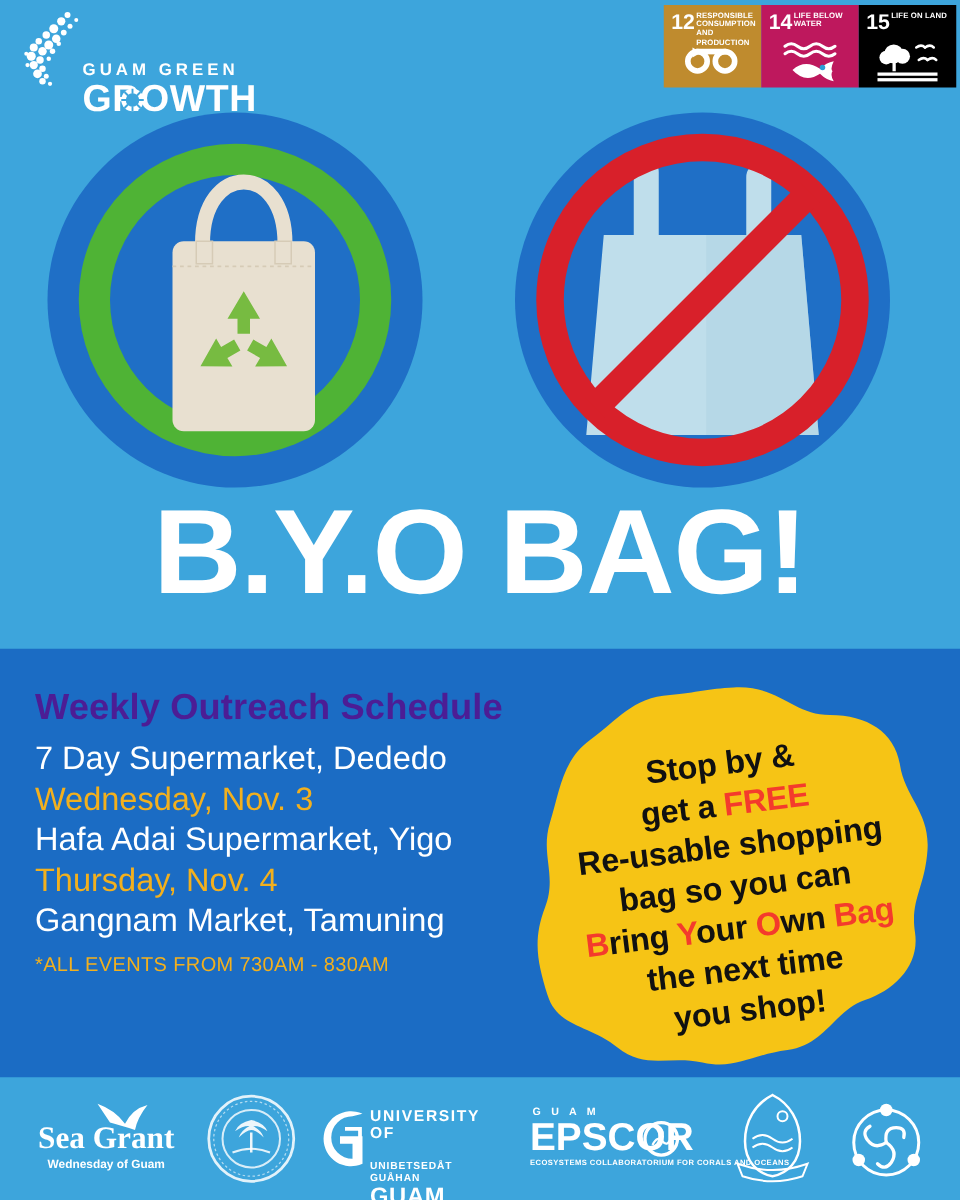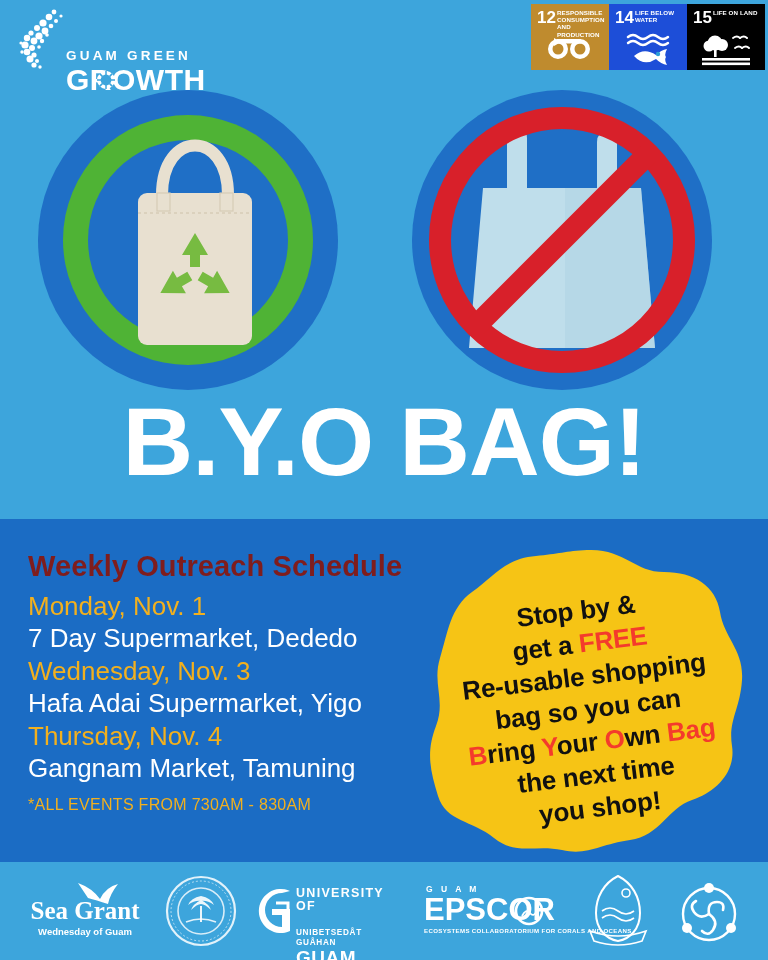--- a/index.html
+++ b/index.html
@@ -57,21 +57,21 @@
     color:#ffffff;font-weight:700;font-size:96px;line-height:100px;
     letter-spacing:-1px;font-family:"Liberation Sans Narrow","Liberation Sans",sans-serif;
     transform:scaleX(1.02);
   }
 
   
   .band{position:absolute;left:0;top:519px;width:768px;height:343px;background:#1b6cc4;}
 
   .sched{position:absolute;left:28px;top:548px;width:420px;}
   .sched-title{
-    color:#7f1d1d;font-weight:700;font-size:29px;line-height:36px;
+    color:#4c1d95;font-weight:700;font-size:29px;line-height:36px;
     letter-spacing:.1px;margin:0 0 6px 0;
   }
   .sched-day{
     color:#f2b01e;font-weight:400;font-size:26px;line-height:32px;margin:0;
   }
   .sched-place{
     color:#ffffff;font-weight:400;font-size:26px;line-height:33px;margin:0;
   }
   .sched-note{
     color:#f2b01e;font-weight:500;font-size:16px;line-height:22px;
@@ -196,21 +196,21 @@
       <div class="sdg-ico">
         <svg width="48" height="26" viewBox="0 0 48 26">
           <path d="M12 3 A10 10 0 1 0 12 23 A10 10 0 0 0 12 3 Z M12 7.5 A5.5 5.5 0 1 1 12 18.5 A5.5 5.5 0 1 1 12 7.5 Z" fill="#ffffff"></path>
           <path d="M34 3 A10 10 0 1 1 34 23 A10 10 0 0 1 34 3 Z M34 7.5 A5.5 5.5 0 1 0 34 18.5 A5.5 5.5 0 1 0 34 7.5 Z" fill="#ffffff"></path>
           <rect x="11" y="3" width="24" height="4.5" fill="#ffffff"></rect>
           <path d="M8 2 L15 6 L8 10 Z" fill="#ffffff"></path>
         </svg>
       </div>
     </div>
 
-    <div class="sdg" style="background:#1d4ed8;">
+    <div class="sdg" style="background:#be185d;">
       <div class="sdg-num">14</div>
       <div class="sdg-label">LIFE BELOW WATER</div>
       <div class="sdg-ico">
         <svg width="52" height="34" viewBox="0 0 52 34">
           <g fill="none" stroke="#ffffff" stroke-width="2.4" stroke-linecap="round">
             <path d="M6 5 q5 -4 10 0 q5 4 10 0 q5 -4 10 0 q5 4 10 0"></path>
             <path d="M6 11 q5 -4 10 0 q5 4 10 0 q5 -4 10 0 q5 4 10 0"></path>
           </g>
           <path d="M12 24 q10 -9 22 -1 q5 -5 11 -6 q-3 6 -1 8 q-2 3 1 8 q-6 -1 -11 -6 q-12 8 -22 -3 Z" fill="#ffffff"></path>
           <circle cx="36" cy="22" r="2.2" fill="#2a9dd6"></circle>
@@ -273,21 +273,20 @@
   </svg>
 
   <div class="headline">B.Y.O BAG!</div>
 
   <div class="band"></div>
 
   <div class="sched">
     <div class="sched-title">Weekly Outreach Schedule</div>
 
     <div>
-      <p class="sched-day">Monday, Nov. 1</p>
       <p class="sched-place">7 Day Supermarket, Dededo</p>
     </div>
     <div>
       <p class="sched-day">Wednesday, Nov. 3</p>
       <p class="sched-place">Hafa Adai Supermarket, Yigo</p>
     </div>
     <div>
       <p class="sched-day">Thursday, Nov. 4</p>
       <p class="sched-place">Gangnam Market, Tamuning</p>
     </div>

